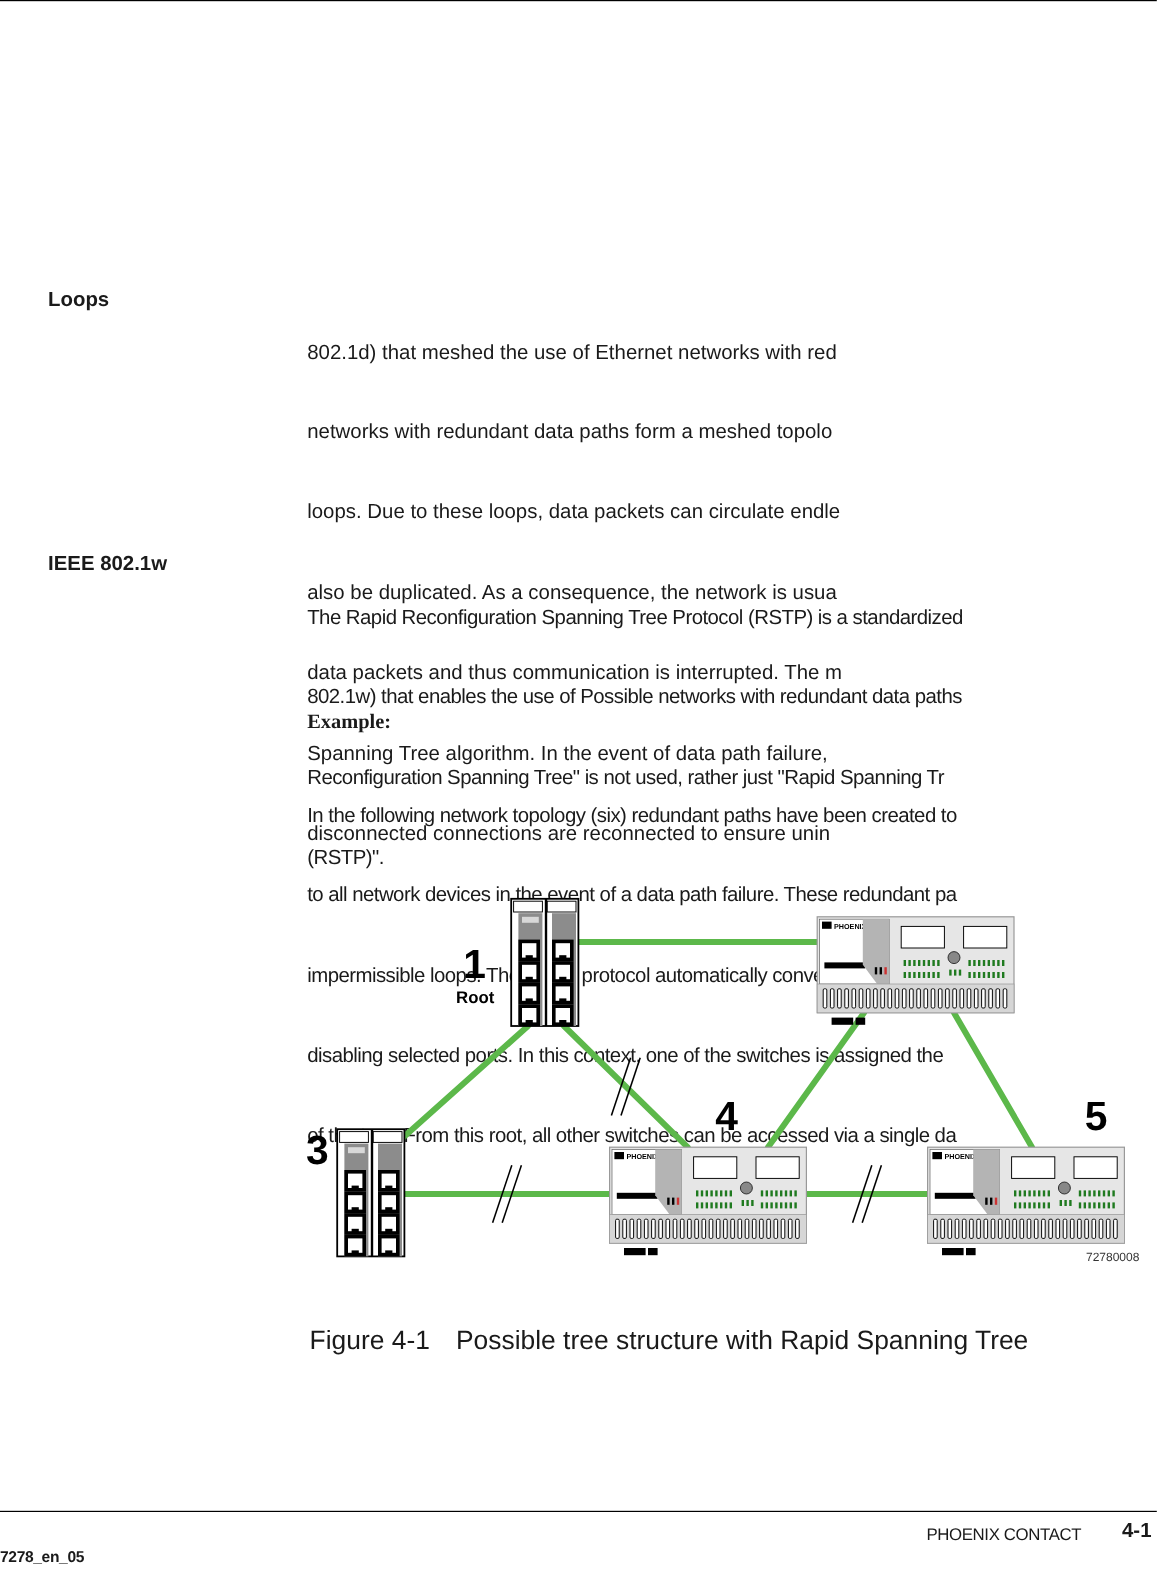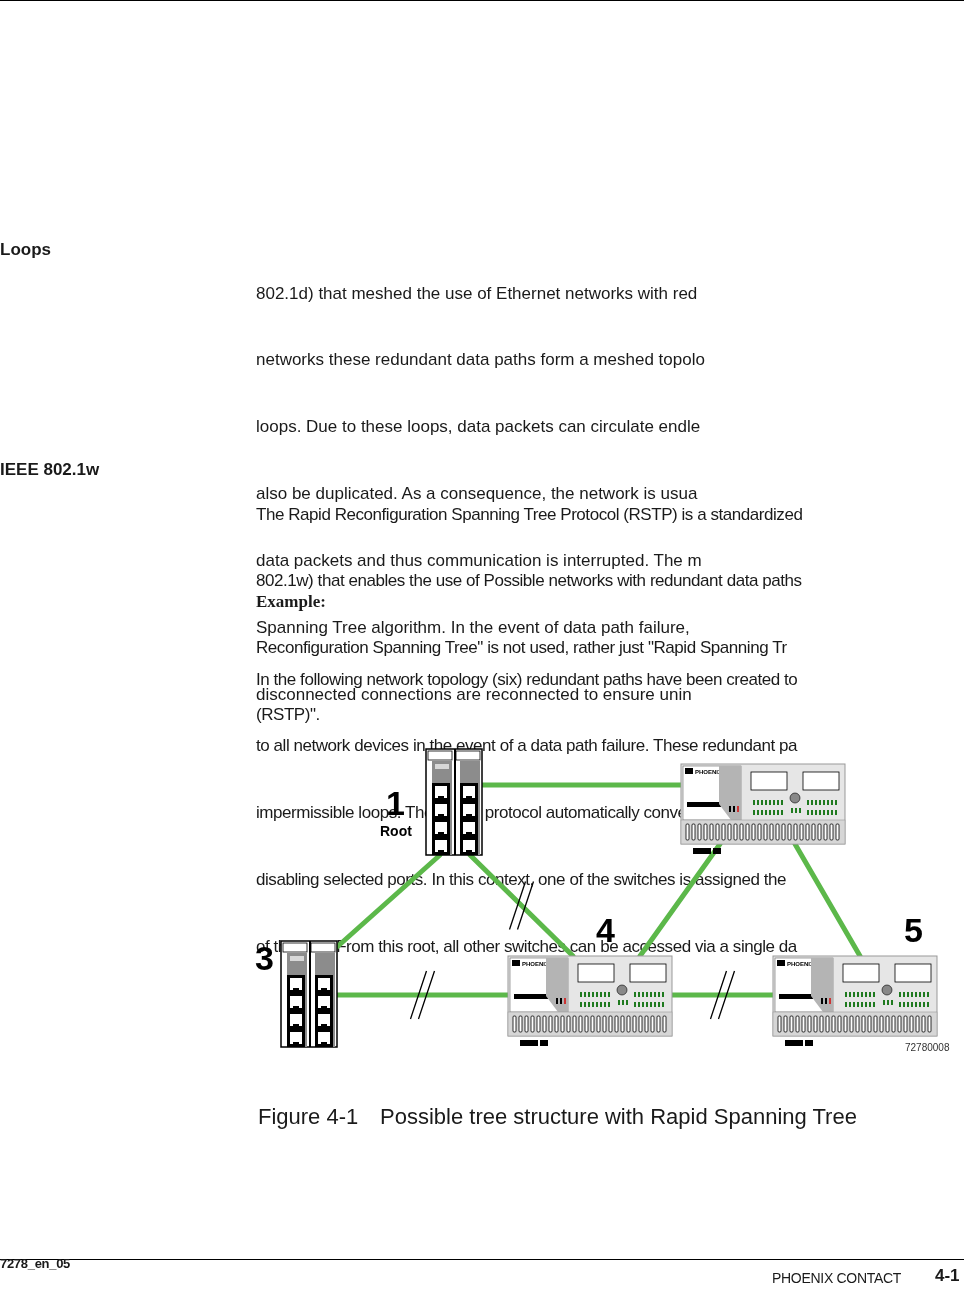--- a/index.html
+++ b/index.html
@@ -1,39 +1,39 @@
 <!DOCTYPE html>
 <html><head>
 <meta charset="utf-8">
 <style>
   html, body { margin: 0; padding: 0; background: #ffffff; }
   body { width: 964px; height: 1316px; position: relative; overflow: hidden;
          font-family: "Liberation Sans", sans-serif; color: #1a1a1a; }
   .top-rule { position: absolute; left: 0; top: 0; width: 964px; height: 1px; background: #000; }
-  .side-head { position: absolute; left: 0; font-weight: bold; font-size: 17px; }
+  .side-head { position: absolute; left: 0; font-weight: bold; font-size: 17px; padding-left: 40px; }
   .para { position: absolute; left: 256px; font-size: 17px; line-height: 22.3px; white-space: pre; }
   .para.cond { letter-spacing: -0.45px; }
   .example-head { position: absolute; left: 256px; top: 592px; font-weight: bold; font-size: 17px; font-family: Liberation Serif, serif; }
   .figure { position: absolute; left: 250px; top: 740px; width: 714px; height: 320px; }
   .caption { position: absolute; top: 1104px; font-size: 22px; }
   .footer-rule { position: absolute; left: 0; top: 1259px; width: 964px; height: 1px; background: #000; }
-  .footer-left { position: absolute; left: 0; top: 1256px; font-size: 13px; font-weight: bold; letter-spacing: -0.3px; }
+  .footer-left { position: absolute; left: 0; top: 1290px; font-size: 13px; font-weight: bold; letter-spacing: -0.3px; }
   .footer-brand { position: absolute; left: 772px; top: 1270px; font-size: 14px; letter-spacing: -0.3px; }
   .footer-page { position: absolute; left: 935px; top: 1266px; font-size: 17px; font-weight: bold; }
   .lbl { font-family: "Liberation Sans", sans-serif; font-weight: bold; fill: #000; }
 </style>
 </head>
 <body>
 
 <div class="top-rule"></div>
 
 <div class="side-head" style="top:240px">Loops</div>
 <div class="para" style="top:238px">
   <div>802.1d) that meshed the use of Ethernet networks with red</div>
-  <div>networks these redundant data paths form a meshed topolo</div>
+  <div>networks with redundant data paths form a meshed topolo</div>
   <div>loops. Due to these loops, data packets can circulate endle</div>
   <div>also be duplicated. As a consequence, the network is usua</div>
   <div>data packets and thus communication is interrupted. The m</div>
   <div>Spanning Tree algorithm. In the event of data path failure,</div>
   <div>disconnected connections are reconnected to ensure unin</div>
 </div>
 
 <div class="side-head" style="top:460px">IEEE 802.1w</div>
 <div class="para cond" style="top:459px">
   <div>The Rapid Reconfiguration Spanning Tree Protocol (RSTP) is a standardized</div>

